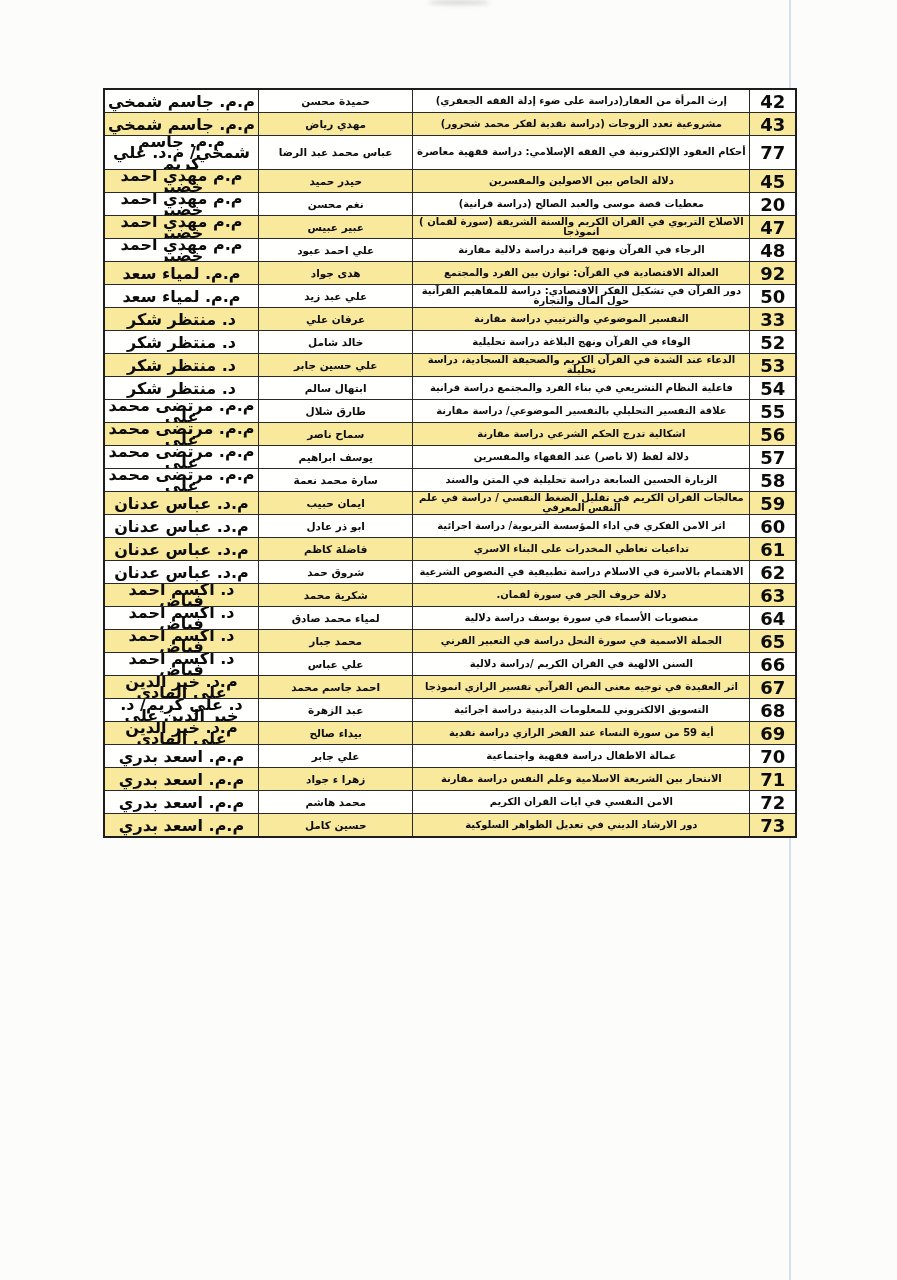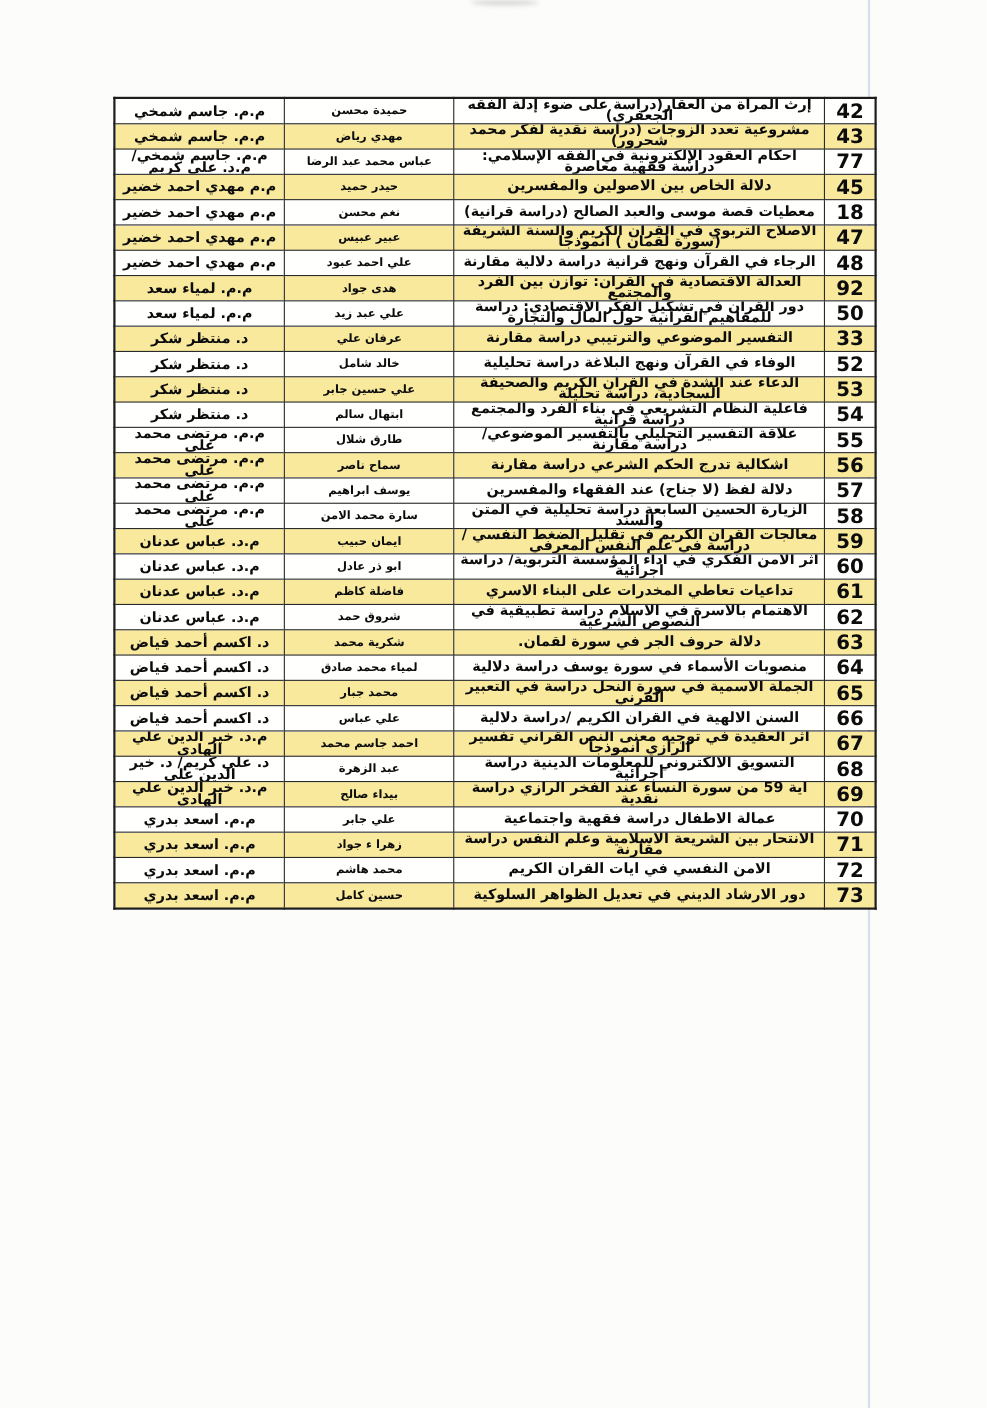--- a/index.html
+++ b/index.html
@@ -33,23 +33,23 @@
     border:1.5px solid #2a2a2a;
     height:22px;max-height:22px;
     padding:0 3px;
     overflow:hidden;
     text-align:center;vertical-align:middle;
     font-weight:bold;color:#0c0c0c;
     background:#fffffe;
   }
   .thesis-table tr.hl td{background:#f8e99c;}
   td.c-no{font-size:18px;}
-  td.c-title{font-size:13px;line-height:10.5px;margin-top:10px;}
+  td.c-title{font-size:10px;line-height:10.5px;margin-top:10px;}
   td.c-student{font-size:10.5px;line-height:11px;}
-  td.c-sup{font-size:13px;line-height:11px;}
+  td.c-sup{font-size:16px;line-height:11px;}
 </style>
 </head>
 <body>
 
 <div class="page">
   <div class="artifact-smudge"></div>
   <div class="artifact-line"></div>
 
   <table class="thesis-table" dir="rtl">
     <colgroup>
@@ -77,21 +77,21 @@
           <td class="c-student">عباس محمد عبد الرضا</td>
           <td class="c-sup">م.م. جاسم شمخي/ م.د. علي كريم</td>
         </tr>
         <tr class="hl">
           <td class="c-no">45</td>
           <td class="c-title">دلالة الخاص بين الاصولين والمفسرين</td>
           <td class="c-student">حيدر حميد</td>
           <td class="c-sup">م.م مهدي احمد خضير</td>
         </tr>
         <tr>
-          <td class="c-no">18</td>
+          <td class="c-no">20</td>
           <td class="c-title">معطيات قصة موسى والعبد الصالح (دراسة قرانية)</td>
           <td class="c-student">نغم محسن</td>
           <td class="c-sup">م.م مهدي احمد خضير</td>
         </tr>
         <tr class="hl">
           <td class="c-no">47</td>
           <td class="c-title">الاصلاح التربوي في القران الكريم والسنة الشريفة (سورة لقمان ) انموذجا</td>
           <td class="c-student">عبير عبيس</td>
           <td class="c-sup">م.م مهدي احمد خضير</td>
         </tr>
@@ -144,28 +144,28 @@
           <td class="c-sup">م.م. مرتضى محمد علي</td>
         </tr>
         <tr class="hl">
           <td class="c-no">56</td>
           <td class="c-title">اشكالية تدرج الحكم الشرعي دراسة مقارنة</td>
           <td class="c-student">سماح ناصر</td>
           <td class="c-sup">م.م. مرتضى محمد علي</td>
         </tr>
         <tr>
           <td class="c-no">57</td>
-          <td class="c-title">دلالة لفظ (لا جناح) عند الفقهاء والمفسرين</td>
+          <td class="c-title">دلالة لفظ (لا ناصر) عند الفقهاء والمفسرين</td>
           <td class="c-student">يوسف ابراهيم</td>
           <td class="c-sup">م.م. مرتضى محمد علي</td>
         </tr>
         <tr>
           <td class="c-no">58</td>
           <td class="c-title">الزيارة الحسين السابعة دراسة تحليلية في المتن والسند</td>
-          <td class="c-student">سارة محمد الامن</td>
+          <td class="c-student">سارة محمد نعمة</td>
           <td class="c-sup">م.م. مرتضى محمد علي</td>
         </tr>
         <tr class="hl">
           <td class="c-no">59</td>
           <td class="c-title">معالجات القران الكريم في تقليل الضغط النفسي / دراسة في علم النفس المعرفي</td>
           <td class="c-student">ايمان حبيب</td>
           <td class="c-sup">م.د. عباس عدنان</td>
         </tr>
         <tr>
           <td class="c-no">60</td>

